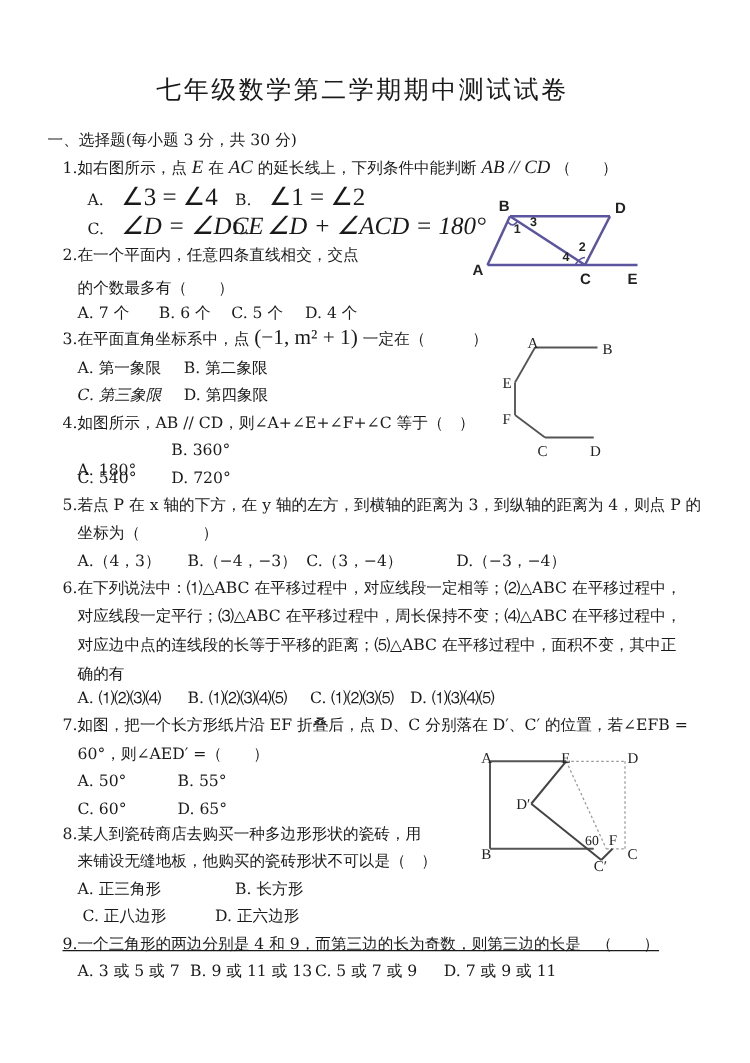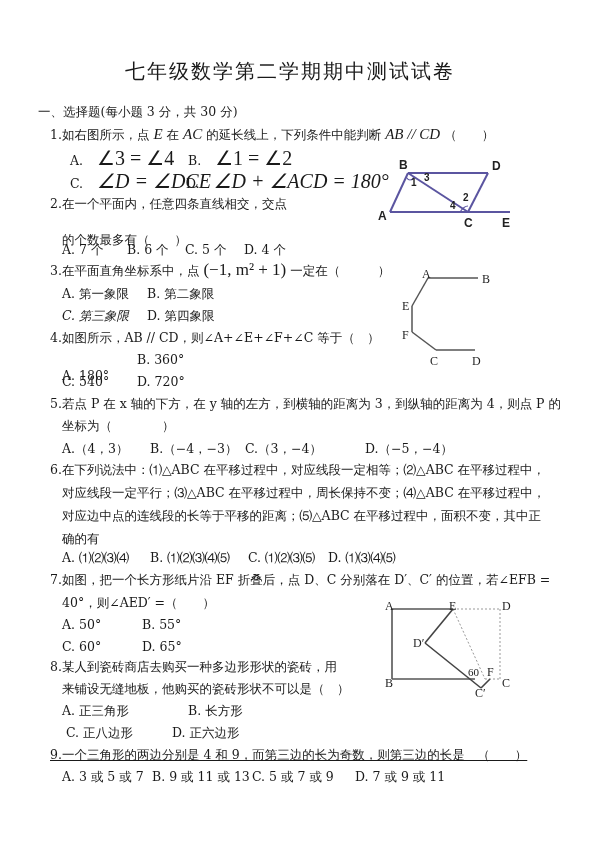--- a/index.html
+++ b/index.html
@@ -65,21 +65,21 @@
   <text x="8" y="65" font-size="12" font-weight="bold" fill="#222">A</text>
   <text x="94" y="72" font-size="12" font-weight="bold" fill="#222">C</text>
   <text x="132" y="72" font-size="12" font-weight="bold" fill="#222">E</text>
   <text x="41" y="31" font-size="10" font-weight="bold" fill="#222">1</text>
   <text x="54" y="26" font-size="10" font-weight="bold" fill="#222">3</text>
   <text x="93" y="46" font-size="10" font-weight="bold" fill="#222">2</text>
   <text x="80" y="54" font-size="10" font-weight="bold" fill="#222">4</text>
 </svg>
 
 <div class="abs t" style="left:50px; top:196px;">2.在一个平面内，任意四条直线相交，交点</div>
-<div class="abs t" style="left:62px; top:232px;">的个数最多有（　　）</div>
+<div class="abs t" style="left:62px; top:222px;">的个数最多有（　　）</div>
 <div class="abs t" style="left:62px; top:242px;">A.  7 个</div>
 <div class="abs t" style="left:127px; top:242px;">B.  6 个</div>
 <div class="abs t" style="left:185px; top:242px;">C.  5 个</div>
 <div class="abs t" style="left:244px; top:242px;">D.  4 个</div>
 
 <div class="abs t" style="left:50px; top:262px;">
   <span>3.在平面直角坐标系中，点</span>
   <span class="mathr" style="font-size:17px;">(−1, m² + 1)</span>
   <span>一定在（　　　）</span>
 </div>
@@ -108,33 +108,33 @@
 <div class="abs t" style="left:62px; top:368px;">A. 180°</div>
 <div class="abs t" style="left:137px; top:352px;">B. 360°</div>
 <div class="abs t" style="left:62px; top:374px;">C. 540°</div>
 <div class="abs t" style="left:137px; top:374px;">D. 720°</div>
 
 <div class="abs t" style="left:50px; top:396px;">5.若点 P 在 x 轴的下方，在 y 轴的左方，到横轴的距离为 3，到纵轴的距离为 4，则点 P 的</div>
 <div class="abs t" style="left:62px; top:418px;">坐标为（　　　　）</div>
 <div class="abs t" style="left:62px; top:441px;">A.（4，3）</div>
 <div class="abs t" style="left:150px; top:441px;">B.（−4，−3）</div>
 <div class="abs t" style="left:245px; top:441px;">C.（3，−4）</div>
-<div class="abs t" style="left:365px; top:441px;">D.（−5，−4）</div>
+<div class="abs t" style="left:365px; top:441px;">D.（−3，−4）</div>
 
 <div class="abs t" style="left:50px; top:462px;">6.在下列说法中：⑴△ABC 在平移过程中，对应线段一定相等；⑵△ABC 在平移过程中，</div>
 <div class="abs t" style="left:62px; top:485px;">对应线段一定平行；⑶△ABC 在平移过程中，周长保持不变；⑷△ABC 在平移过程中，</div>
 <div class="abs t" style="left:62px; top:508px;">对应边中点的连线段的长等于平移的距离；⑸△ABC 在平移过程中，面积不变，其中正</div>
 <div class="abs t" style="left:62px; top:531px;">确的有</div>
 <div class="abs t" style="left:62px; top:550px;">A. ⑴⑵⑶⑷</div>
 <div class="abs t" style="left:150px; top:550px;">B. ⑴⑵⑶⑷⑸</div>
 <div class="abs t" style="left:248px; top:550px;">C. ⑴⑵⑶⑸</div>
 <div class="abs t" style="left:328px; top:550px;">D. ⑴⑶⑷⑸</div>
 
 <div class="abs t" style="left:50px; top:572px;">7.如图，把一个长方形纸片沿 EF 折叠后，点 D、C 分别落在 D′、C′ 的位置，若∠EFB =</div>
-<div class="abs t" style="left:62px; top:595px;">40°，则∠AED′ =（　　）</div>
+<div class="abs t" style="left:62px; top:595px;">60°，则∠AED′ =（　　）</div>
 <div class="abs t" style="left:62px; top:617px;">A. 50°</div>
 <div class="abs t" style="left:142px; top:617px;">B. 55°</div>
 <div class="abs t" style="left:62px; top:639px;">C. 60°</div>
 <div class="abs t" style="left:142px; top:639px;">D. 65°</div>
 
 <svg class="fig fig3" style="left:375px; top:595px;" width="145" height="105">
   <g fill="none">
     <line x1="17" y1="14" x2="17" y2="84" stroke="#555" stroke-width="1.6"></line>
     <line x1="17" y1="14" x2="78" y2="14" stroke="#555" stroke-width="1.6"></line>
     <line x1="17" y1="84" x2="100" y2="84" stroke="#555" stroke-width="1.6"></line>

